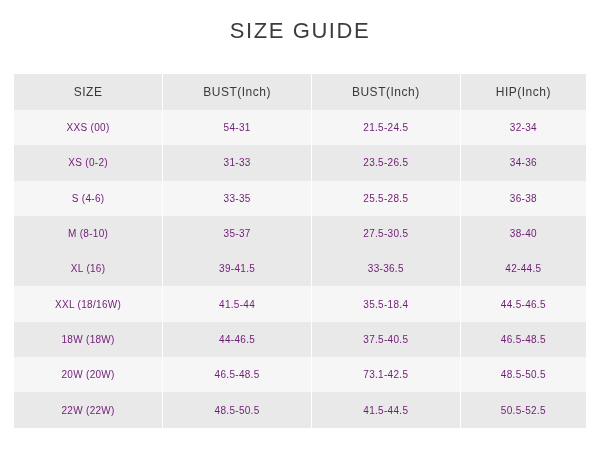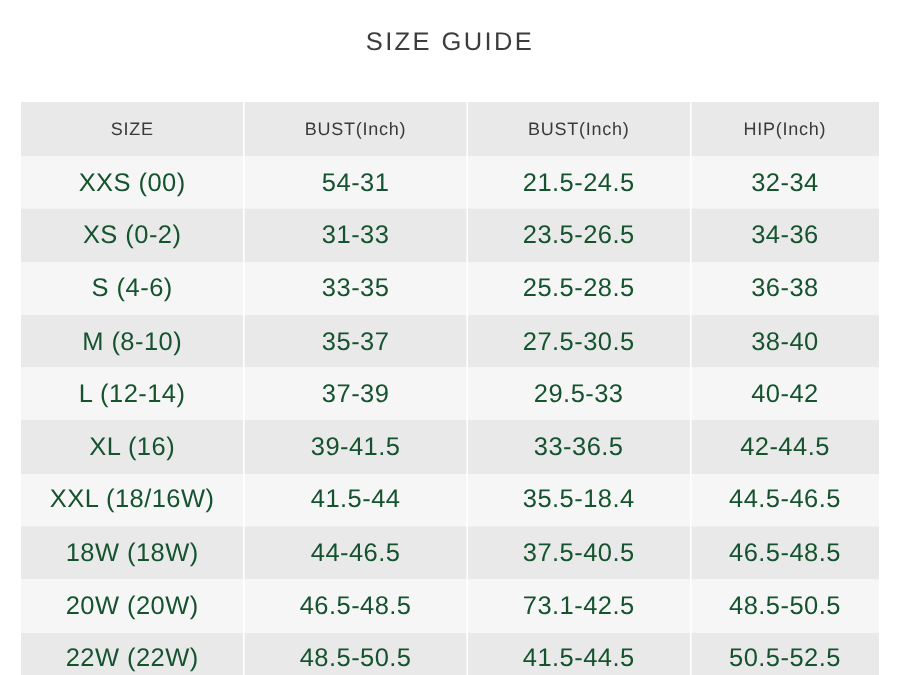--- a/index.html
+++ b/index.html
@@ -15,44 +15,44 @@
     overflow: hidden;
   }
   .page {
     width: 600px;
     height: 450px;
     position: relative;
     box-sizing: border-box;
   }
   .title {
     text-align: center;
-    font-size: 17px;
+    font-size: 22px;
     letter-spacing: 1.6px;
     color: #3c3c3c;
     padding-top: 18px;
     padding-bottom: 30px;
     font-weight: 400;
   }
   table.size-table {
     width: 572px;
     margin: 0 auto;
     border-collapse: collapse;
     table-layout: fixed;
   }
   table.size-table col.c0 { width: 26%; }
   table.size-table col.c1 { width: 26%; }
   table.size-table col.c2 { width: 26%; }
   table.size-table col.c3 { width: 22%; }
 
   table.size-table th,
   table.size-table td {
     text-align: center;
-    font-size: 17px;
+    font-size: 10px;
     font-weight: 400;
-    color: #14532d;
+    color: #701a75;
     height: 35.3px;
     padding: 0 2px;
     border-right: 1px solid #ffffff;
     letter-spacing: 0.3px;
     white-space: nowrap;
   }
   table.size-table th:last-child,
   table.size-table td:last-child {
     border-right: none;
   }
@@ -109,26 +109,20 @@
         <td>33-35</td>
         <td>25.5-28.5</td>
         <td>36-38</td>
       </tr>
       <tr class="even">
         <td>M (8-10)</td>
         <td>35-37</td>
         <td>27.5-30.5</td>
         <td>38-40</td>
       </tr>
-      <tr class="odd">
-        <td>L (12-14)</td>
-        <td>37-39</td>
-        <td>29.5-33</td>
-        <td>40-42</td>
-      </tr>
       <tr class="even">
         <td>XL (16)</td>
         <td>39-41.5</td>
         <td>33-36.5</td>
         <td>42-44.5</td>
       </tr>
       <tr class="odd">
         <td>XXL (18/16W)</td>
         <td>41.5-44</td>
         <td>35.5-18.4</td>

